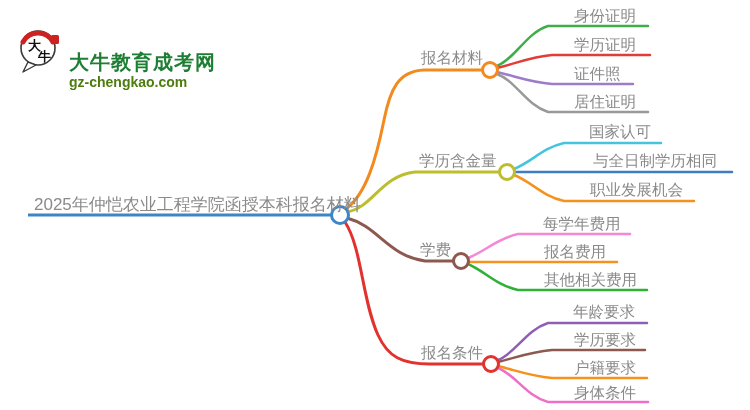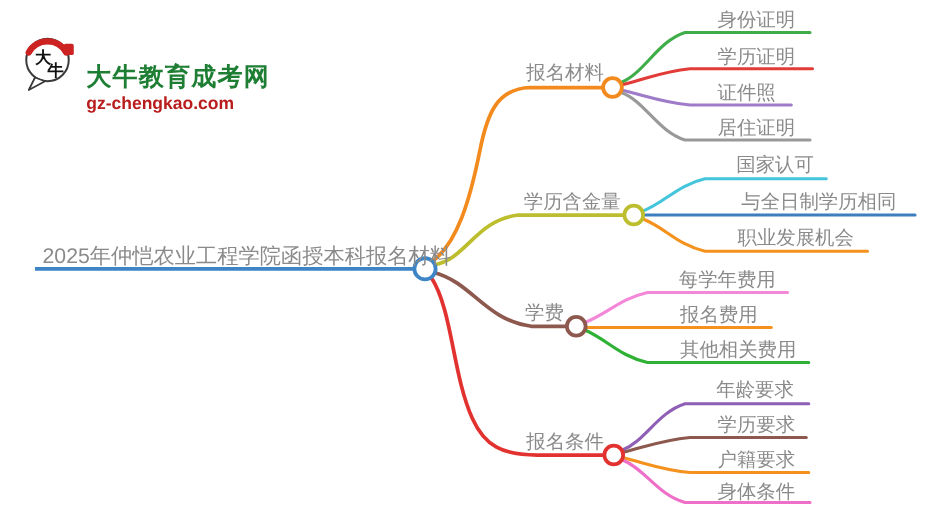--- a/index.html
+++ b/index.html
@@ -1,21 +1,21 @@
 <!DOCTYPE html>
 <html><head>
 <meta charset="utf-8">
 <style>
   html,body{margin:0;padding:0;background:#ffffff;}
   .stage{position:relative;width:750px;height:410px;background:#ffffff;overflow:hidden;
          font-family:"Liberation Sans",sans-serif;}
   .logo{position:absolute;left:14px;top:8px;display:flex;align-items:center;gap:7px;}
   .logo-text{display:flex;flex-direction:column;line-height:1.05;}
   .logo-name{color:#1e7e34;font-weight:bold;font-size:20px;letter-spacing:1px;margin-top:44px;}
-  .logo-url{color:#b91c1c;font-weight:bold;font-size:14px;margin-top:2px;}
+  .logo-url{color:#4d7c0f;font-weight:bold;font-size:14px;margin-top:2px;}
   svg text{font-family:"Liberation Sans",sans-serif;}
   .ttl{font-size:17px;}
   .lbl{font-size:15.5px;}
   .main{fill:none;stroke-width:3;stroke-linecap:round;}
   .sub{fill:none;stroke-width:2.5;stroke-linecap:round;}
   .node{fill:#ffffff;stroke-width:3;}
 </style>
 </head>
 <body>
 

